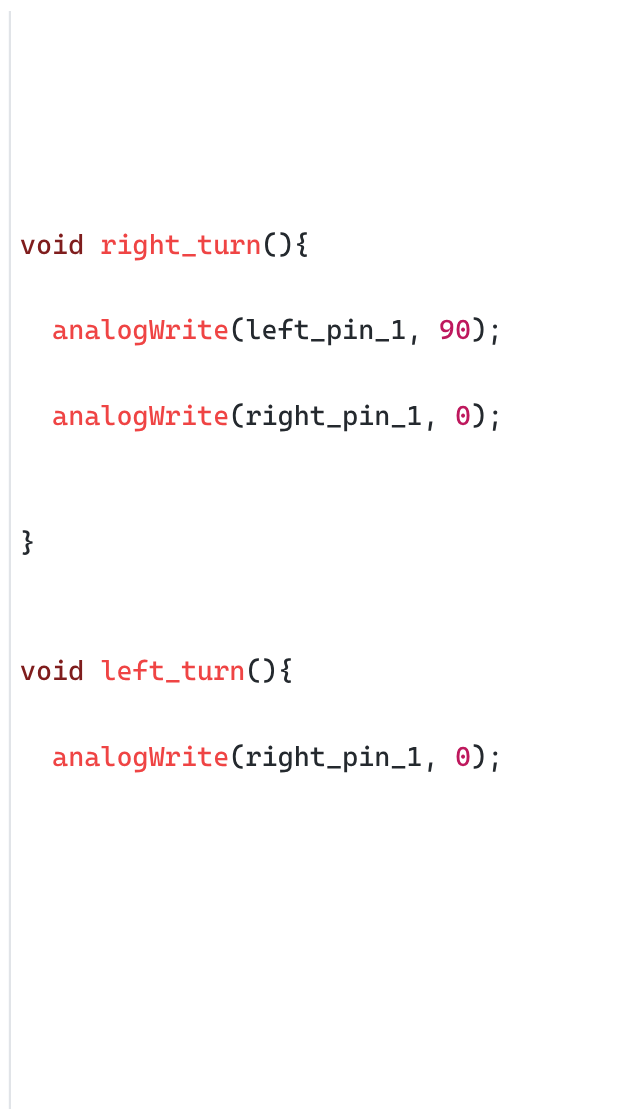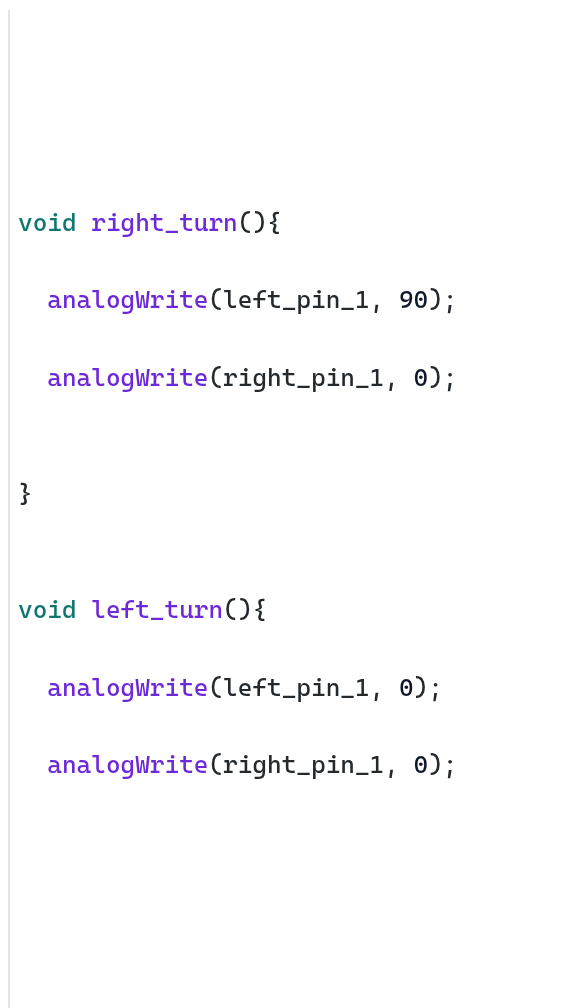--- a/index.html
+++ b/index.html
@@ -15,42 +15,41 @@
     font-weight: 500;
   }
   .gutter {
     position: absolute;
     left: 8px;
     top: 10px;
     bottom: 10px;
     width: 2px;
     background: #e1e4e8;
   }
-  .kw { color: #0f766e; }      
-  .fn { color: #6d28d9; }      
+  .kw { color: #7f1d1d; }      
+  .fn { color: #ef4444; }      
   .pn { color: #24292e; }      
-  .num { color: #0f172a; }     
+  .num { color: #be185d; }     
   .code-wrap { position: relative; }
   .line { display: block; }
   .indent { padding-left: 1ch; }
 </style>
 </head>
 <body>
 
 
 
 <div class="gutter"></div>
 <div class="code-wrap" id="code-root"><span class="line"><span class="kw">void</span><span class="pn"> </span><span class="fn">right_turn</span><span class="pn">(</span><span class="pn">)</span><span class="pn">{</span></span>
 <span class="line indent"><span class="pn"> </span><span class="fn">analogWrite</span><span class="pn">(</span><span class="pn">left_pin_1</span><span class="pn">, </span><span class="num">90</span><span class="pn">)</span><span class="pn">;</span></span>
 <span class="line indent"><span class="pn"> </span><span class="fn">analogWrite</span><span class="pn">(</span><span class="pn">right_pin_1</span><span class="pn">, </span><span class="num">0</span><span class="pn">)</span><span class="pn">;</span></span>
 <span class="line indent"><span class="pn"></span></span>
 <span class="line"><span class="pn">}</span></span>
 <span class="line"><span class="pn"></span></span>
 <span class="line"><span class="kw">void</span><span class="pn"> </span><span class="fn">left_turn</span><span class="pn">(</span><span class="pn">)</span><span class="pn">{</span></span>
-<span class="line indent"><span class="pn"> </span><span class="fn">analogWrite</span><span class="pn">(</span><span class="pn">left_pin_1</span><span class="pn">, </span><span class="num">0</span><span class="pn">)</span><span class="pn">;</span></span>
 <span class="line indent"><span class="pn"> </span><span class="fn">analogWrite</span><span class="pn">(</span><span class="pn">right_pin_1</span><span class="pn">, </span><span class="num">0</span><span class="pn">)</span><span class="pn">;</span></span>
 <span class="line indent"><span class="pn"></span></span>
 
 
 
 <span class="line"><span class="pn"></span></span>
 
 
 
 <span class="line indent"><span class="pn"></span></span>

